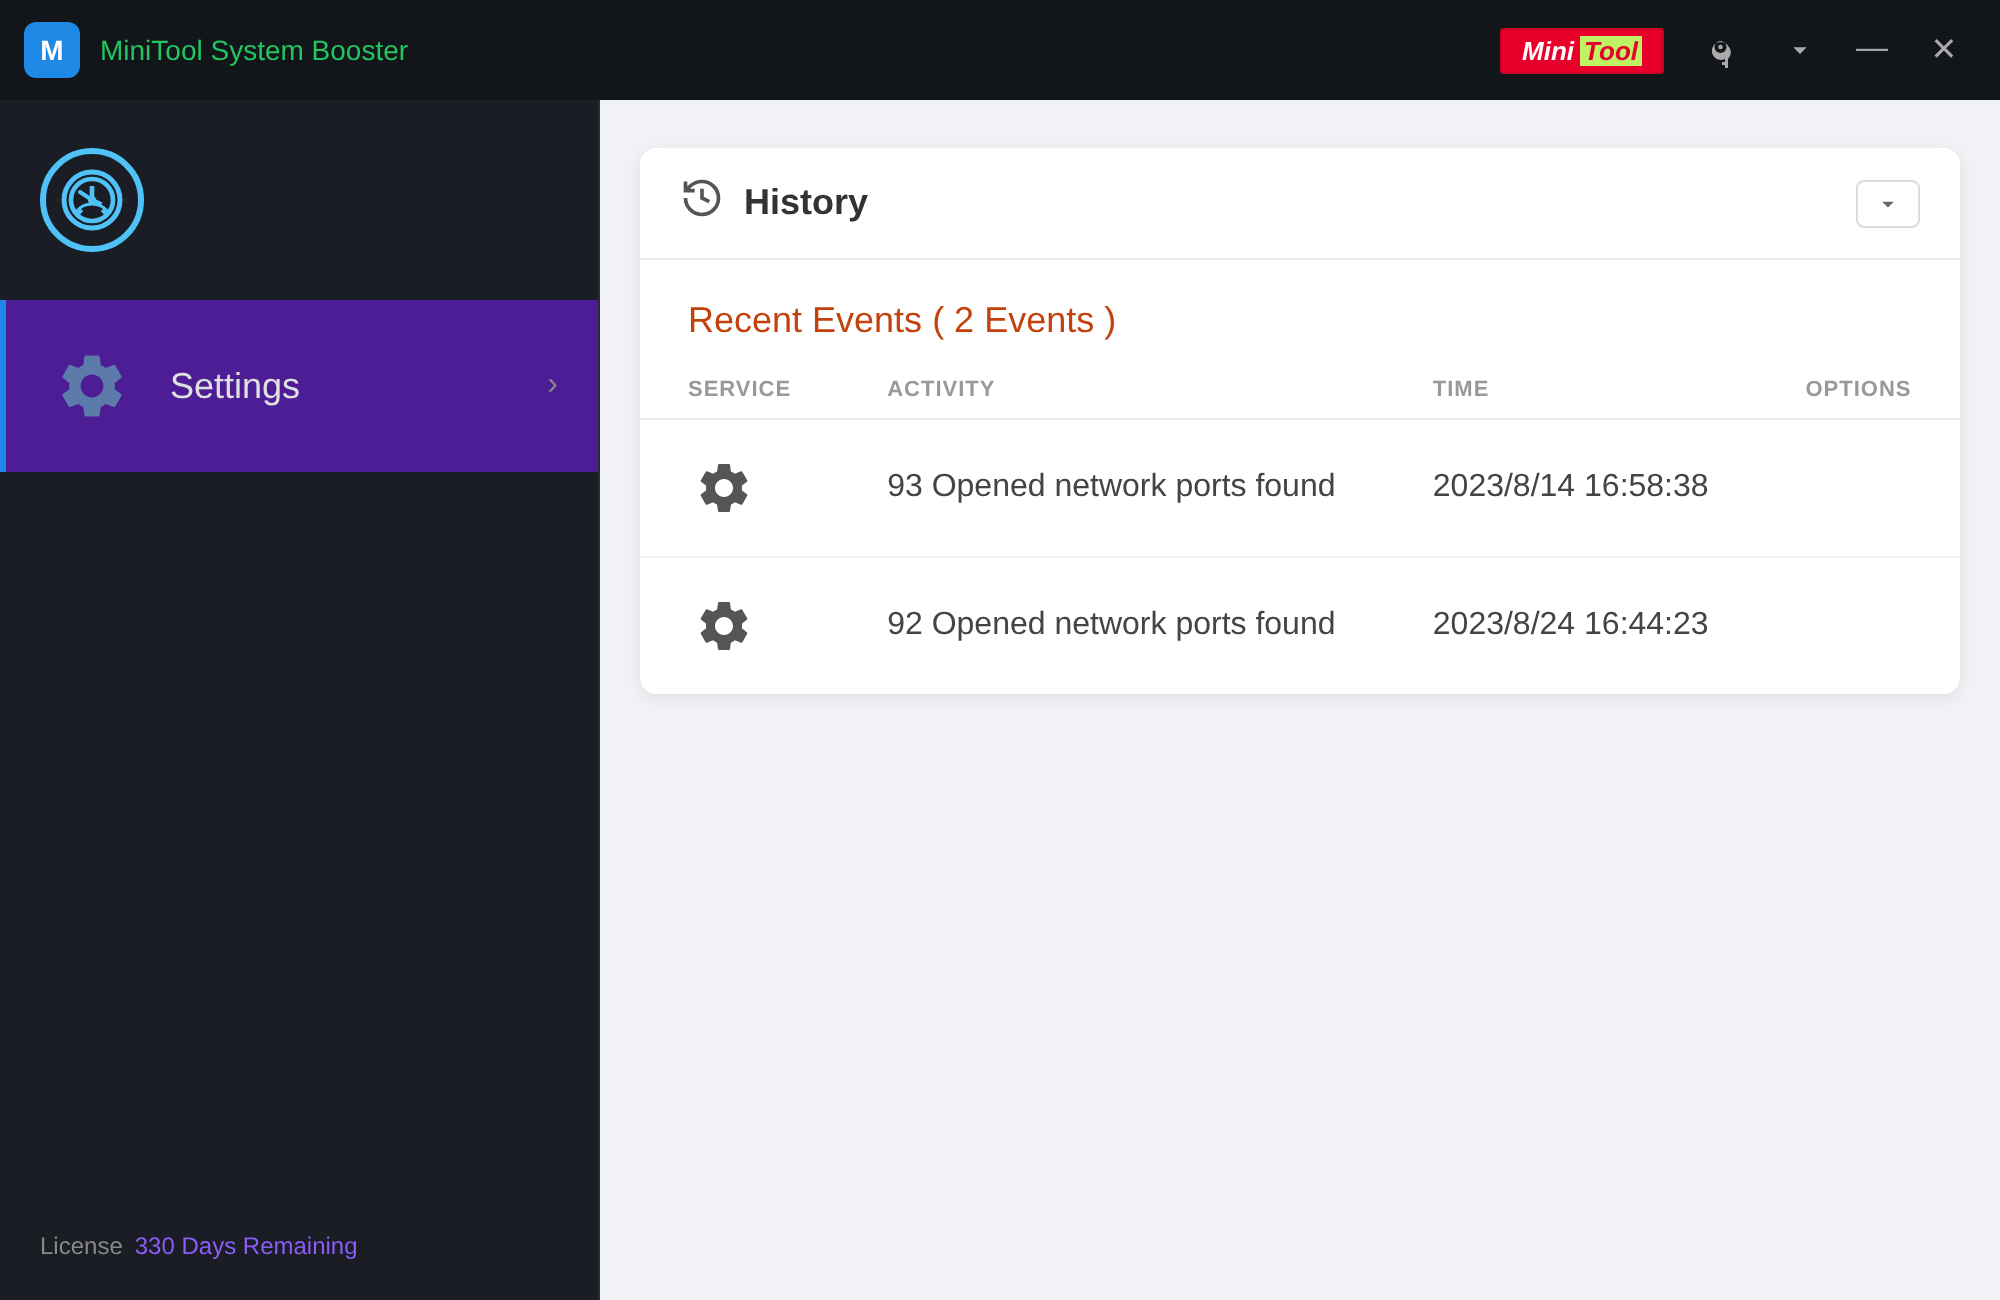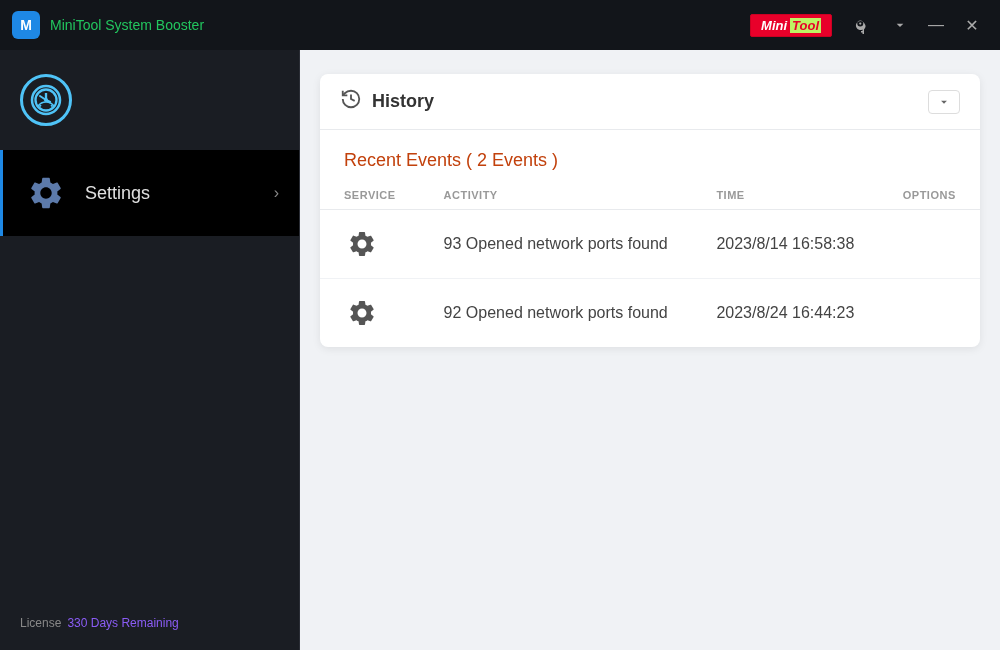--- a/index.html
+++ b/index.html
@@ -124,21 +124,21 @@
       font-size: 12px;
       margin-top: 3px;
     }
 
     .sidebar-settings {
       display: flex;
       align-items: center;
       padding: 20px 20px;
       gap: 16px;
       cursor: pointer;
-      background: #000000;
+      background: #4c1d95;
       border-left: 3px solid #1e88e5;
       position: relative;
     }
     .settings-icon {
       width: 46px;
       height: 46px;
       display: flex;
       align-items: center;
       justify-content: center;
     }

